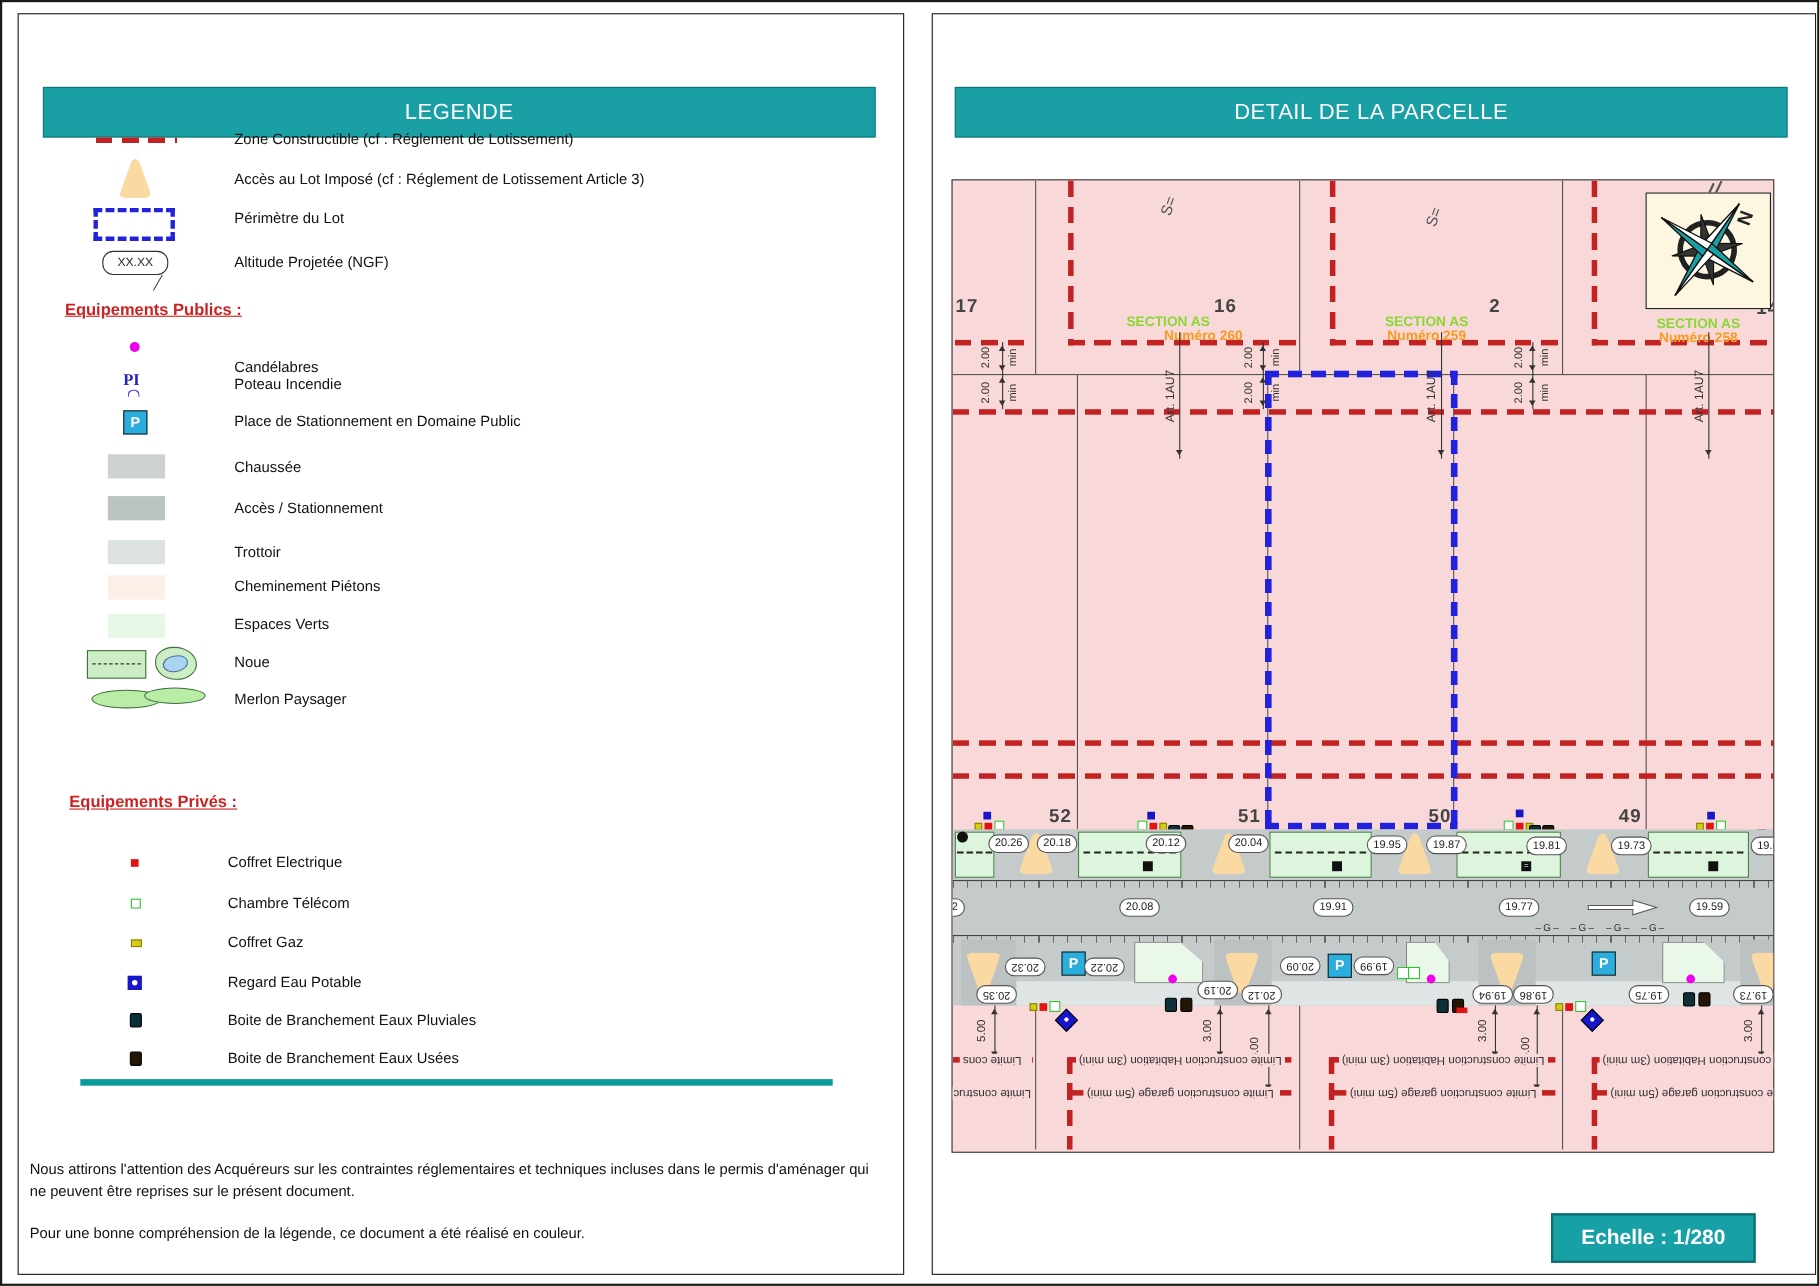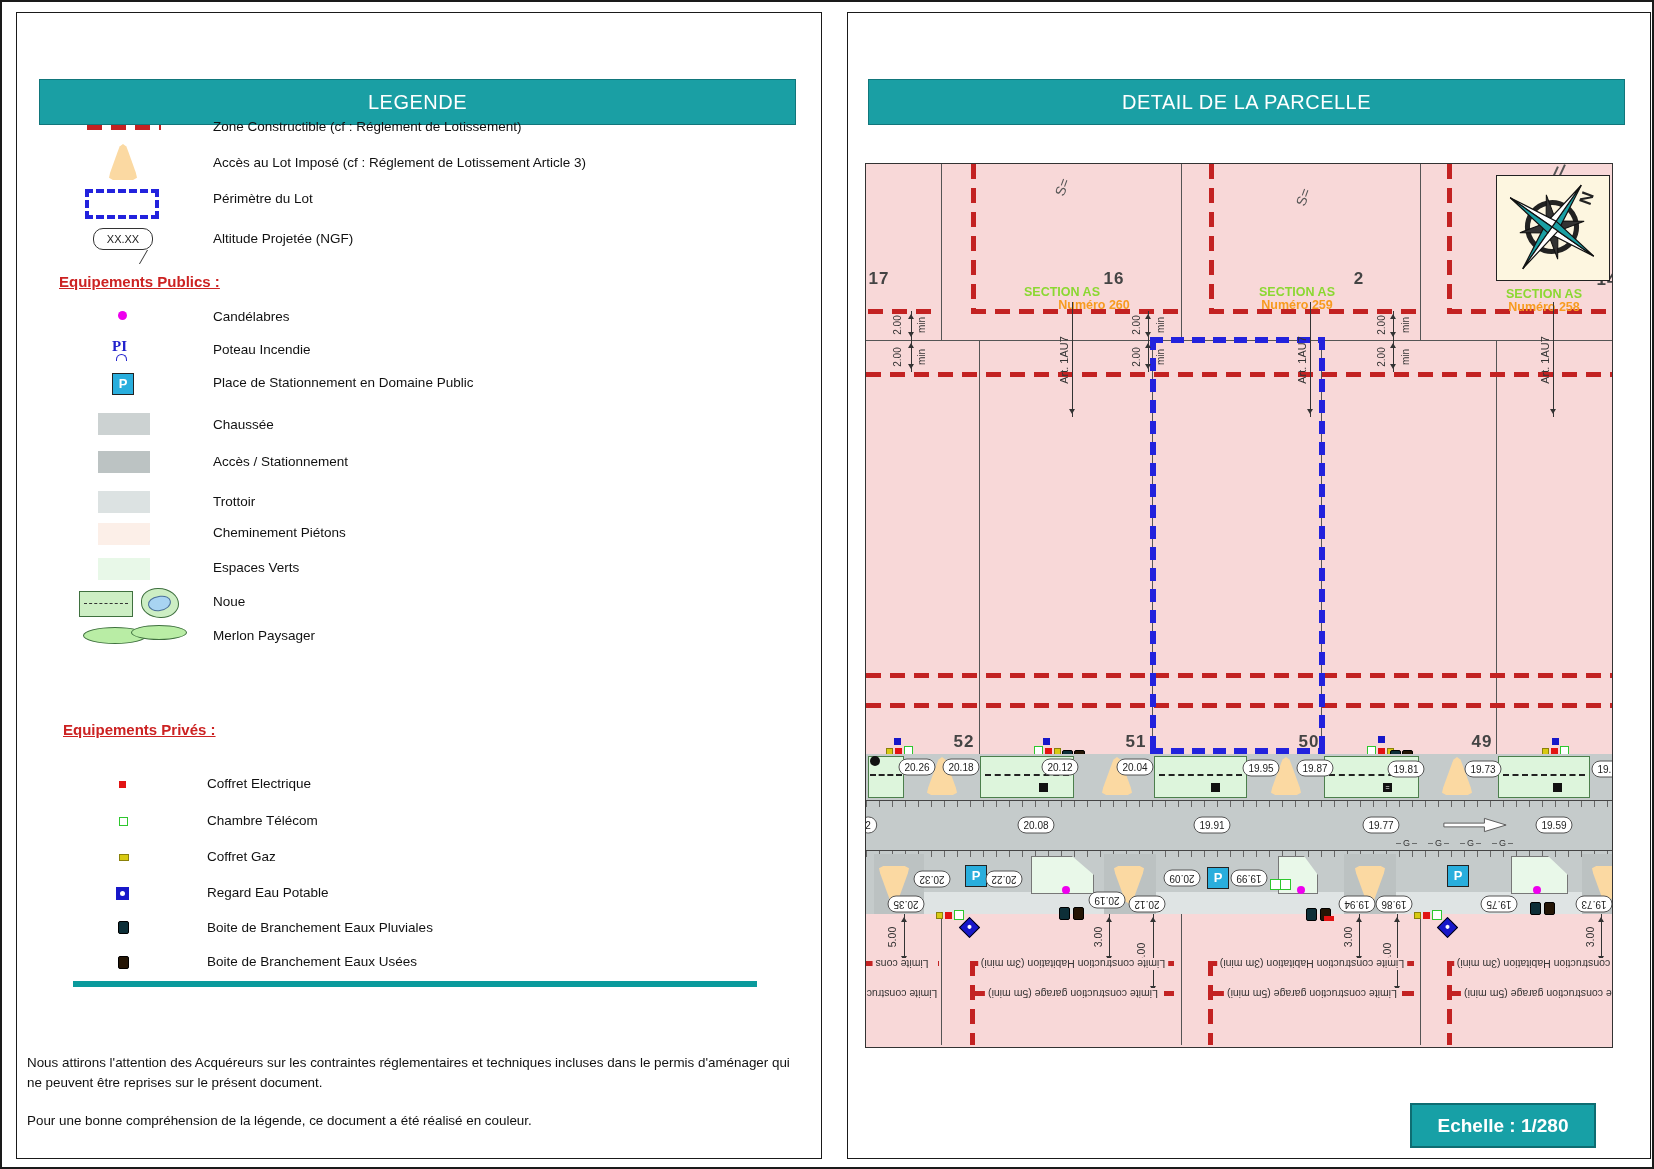--- a/index.html
+++ b/index.html
@@ -64,21 +64,21 @@
     <div class="abs" style="left:68px;top:176px;width:66px;height:22px;border:4px dashed #2222DD;"></div>
     <div class="ltxt" style="left:196px;top:178px;">Périmètre du Lot</div>
 
     <div class="abs" style="left:76px;top:215px;width:58px;height:20px;background:#fff;border:1.6px solid #333;border-radius:10px;text-align:center;font-size:11px;line-height:20px;color:#222;">XX.XX</div>
     <div class="abs" style="left:116px;top:237px;width:10px;height:14px;border-right:1.7px solid #333;transform:skewX(-30deg);"></div>
     <div class="ltxt" style="left:196px;top:218px;">Altitude Projetée (NGF)</div>
 
     <div class="sect" style="left:42px;top:260px;">Equipements Publics :</div>
 
     <div class="dot" style="left:101px;top:298px;width:9px;height:9px;"></div>
-    <div class="ltxt" style="left:196px;top:296px;">Candélabres</div>
+    <div class="ltxt" style="left:196px;top:313px;">Candélabres</div>
 
     <div class="abs" style="left:95px;top:325px;color:#2222cc;font-weight:bold;font-size:15px;font-family:'Liberation Serif',serif;">PI</div>
     <div class="abs" style="left:99px;top:341px;width:9px;height:6px;border:1.6px solid #2222cc;border-bottom:none;border-radius:6px 6px 0 0;"></div>
     <div class="ltxt" style="left:196px;top:329px;">Poteau Incendie</div>
 
     <div class="pico" style="left:95px;top:360px;">P</div>
     <div class="ltxt" style="left:196px;top:362px;">Place de Stationnement en Domaine Public</div>
 
     <div class="sw" style="left:81px;top:400px;background:#CCD2D2;"></div>
     <div class="ltxt" style="left:196px;top:404px;">Chaussée</div>

